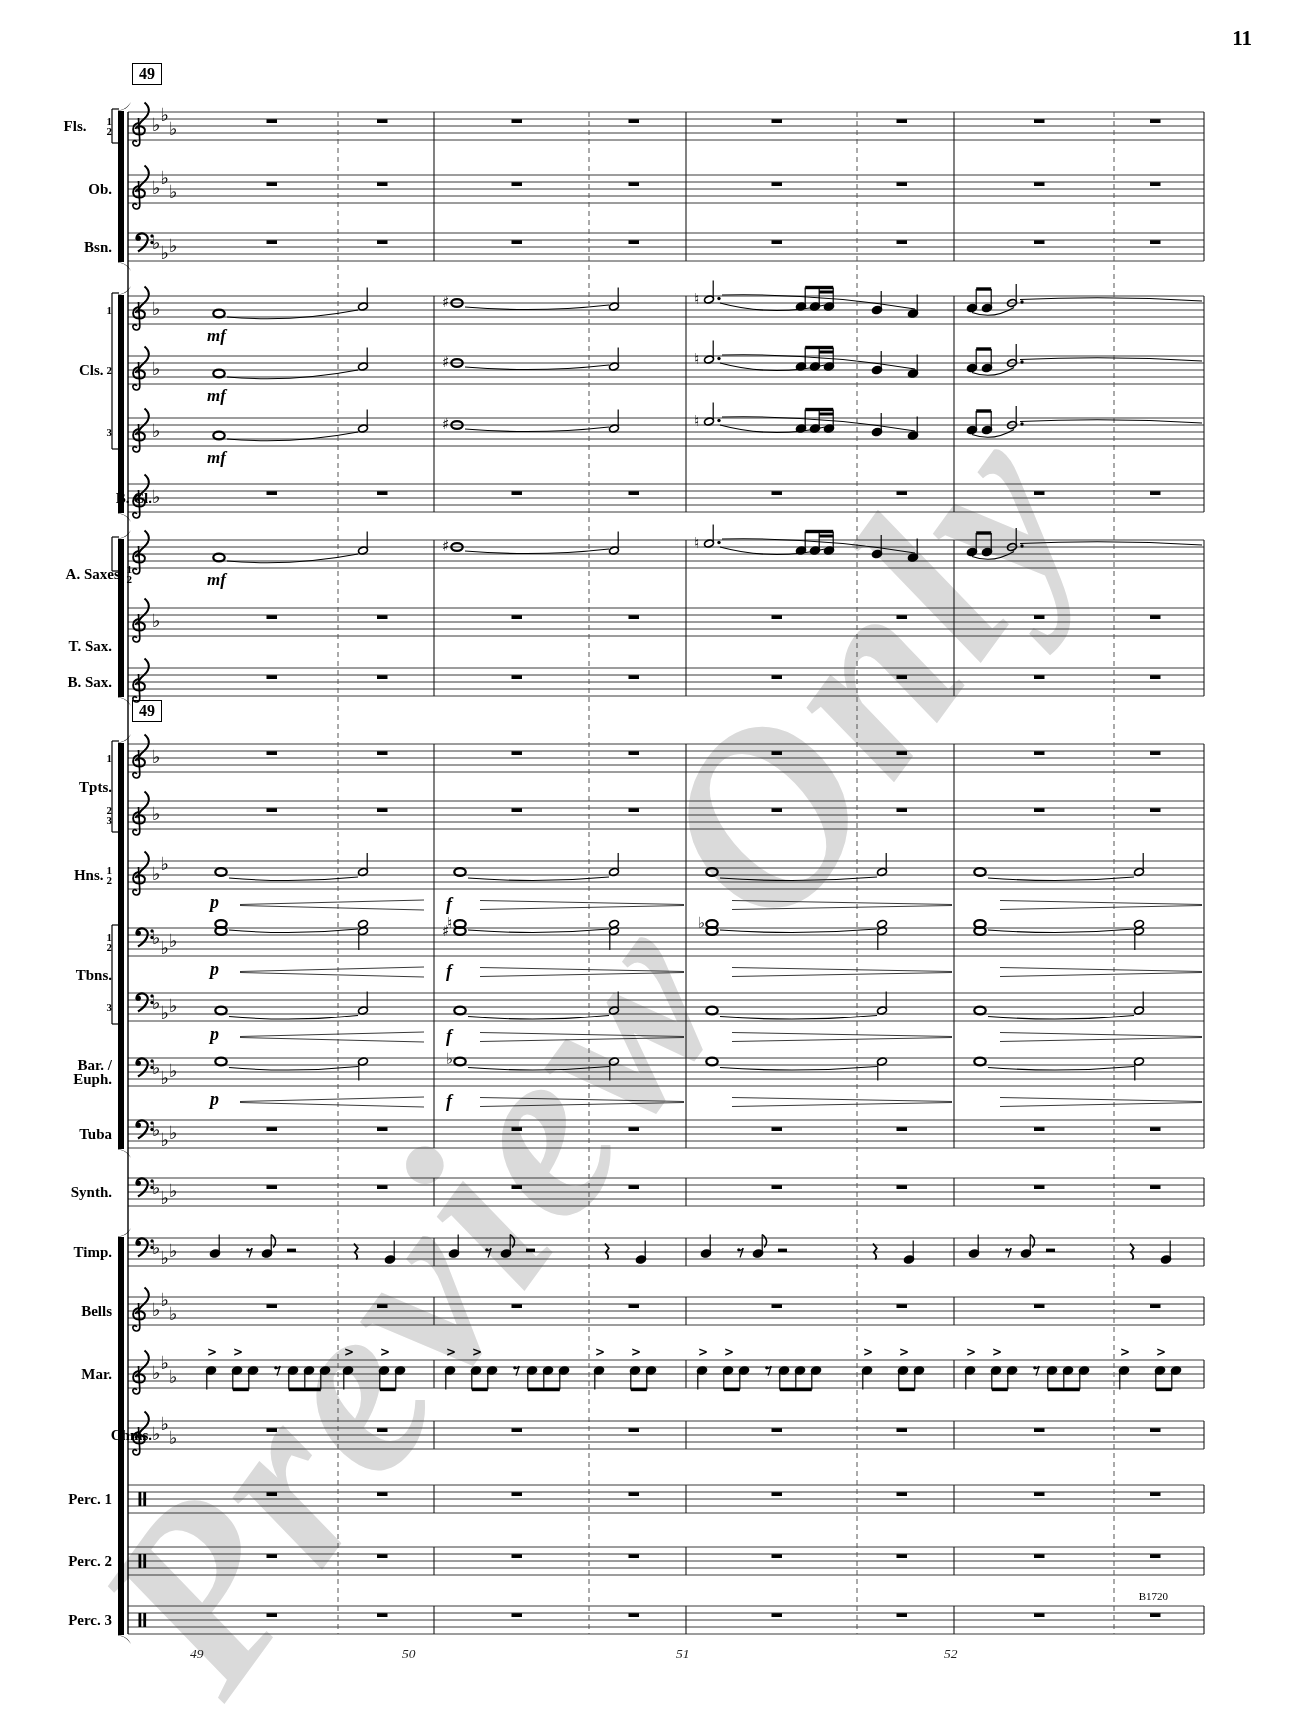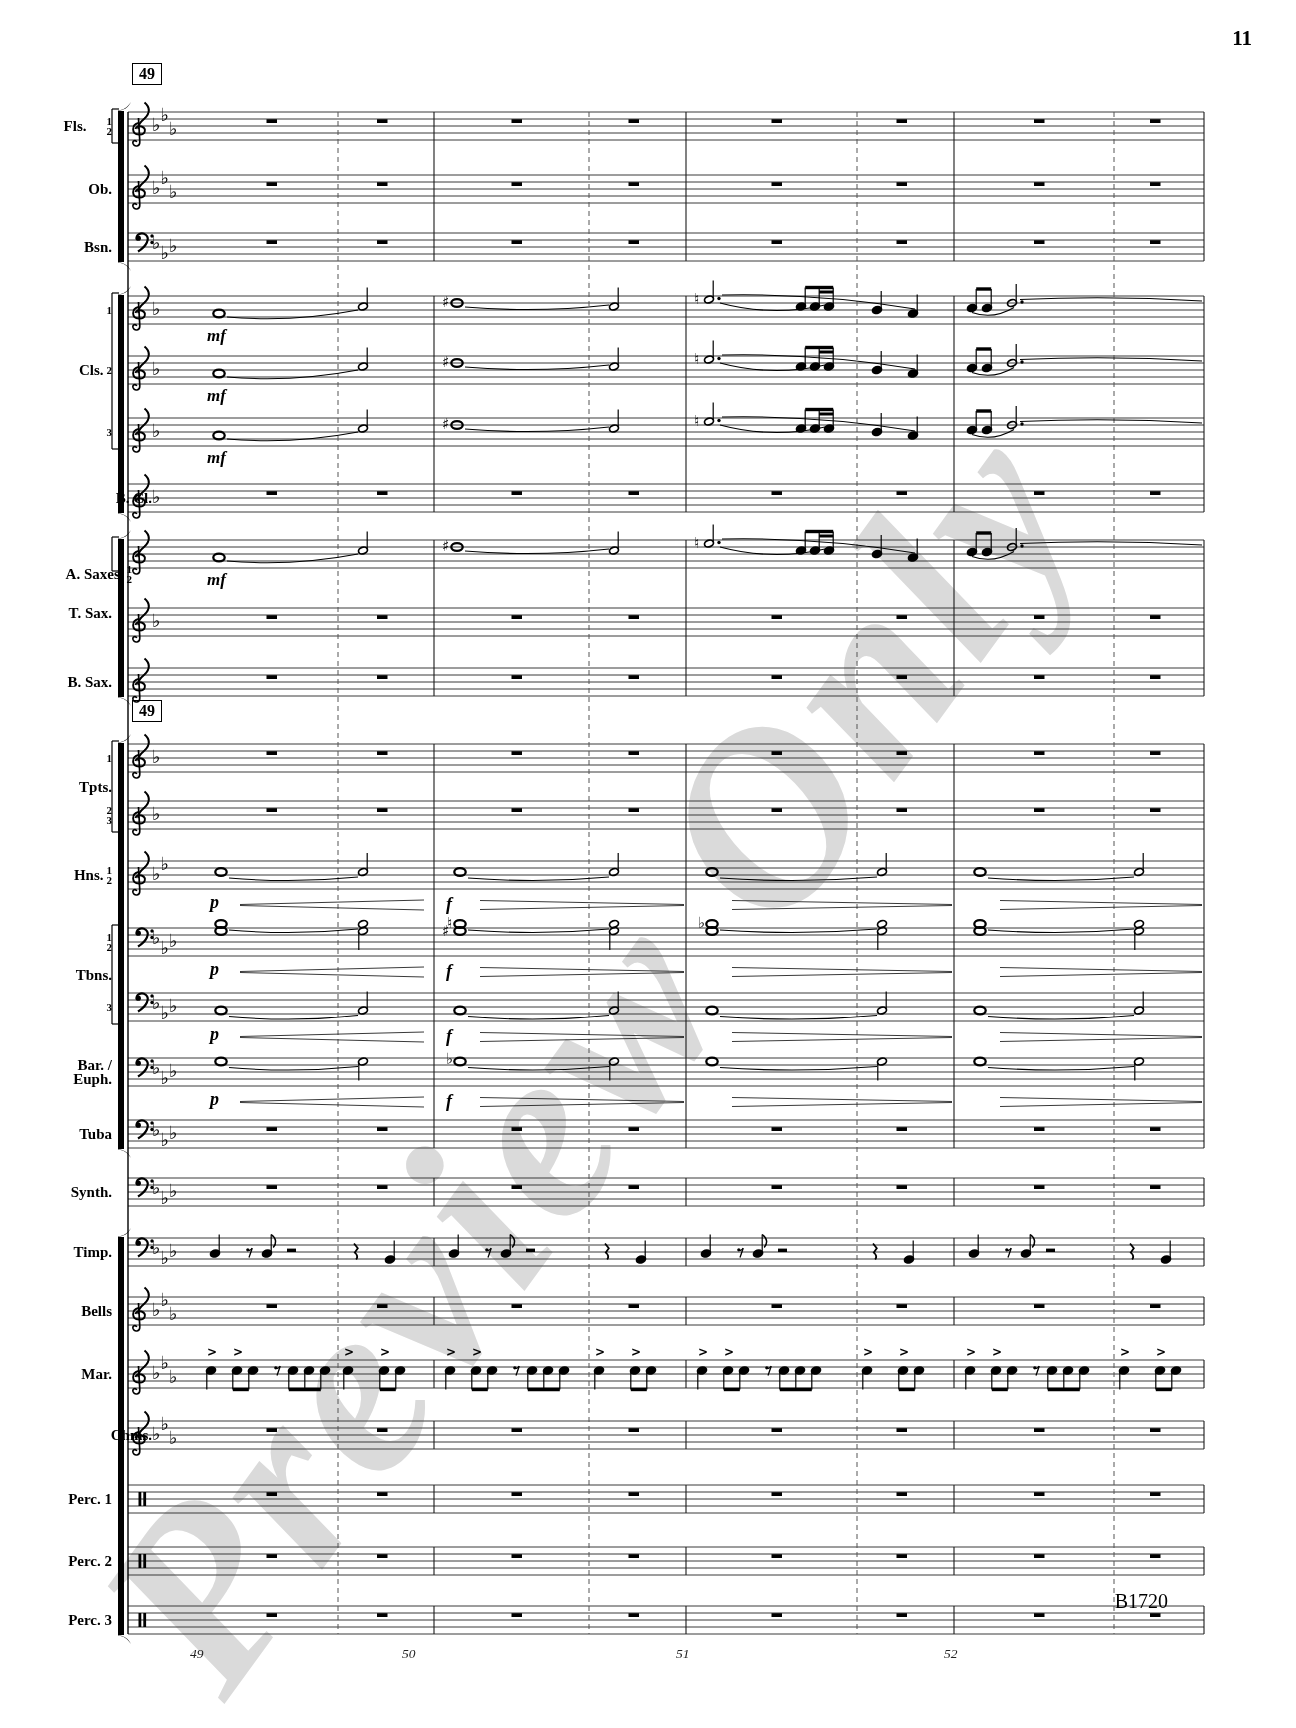--- a/index.html
+++ b/index.html
@@ -5,21 +5,21 @@
   html,body{margin:0;padding:0;background:#888;}
   .page{position:relative;width:1296px;height:1728px;background:#ffffff;overflow:hidden;
         font-family:"Liberation Serif",serif;}
   .watermark{position:absolute;left:40px;top:1570px;transform-origin:0 0;
         transform:rotate(-54deg);font-style:italic;font-weight:bold;font-size:250px;
         color:#dadada;white-space:nowrap;letter-spacing:8px;z-index:0;
         font-family:"Liberation Serif",serif;}
   #score{position:absolute;left:0;top:0;z-index:1;}
   .overlay{position:absolute;z-index:2;}
   .pageno{right:44px;top:26px;font-weight:bold;font-size:21px;}
-  .plate{right:128px;top:1590px;font-size:20px;}
+  .plate{right:128px;top:1590px;font-size:11px;}
   .rehearsal{border:1.6px solid #000;font-weight:bold;font-size:16px;line-height:18px;
         padding:1px 6px;background:transparent;}
   #labels,#mnums,#glabels{position:absolute;left:0;top:0;width:1296px;height:1728px;z-index:2;pointer-events:none;}
   .ilabel{position:absolute;left:0;width:112px;height:28px;display:flex;justify-content:flex-end;
         align-items:center;gap:3px;font-weight:bold;font-size:15px;text-align:right;
         font-family:"Liberation Serif",serif;}
   .lmain{white-space:pre-line;line-height:14px;}
   .lnums{display:flex;flex-direction:column;font-size:11px;line-height:10px;font-weight:bold;}
   #mnums span{position:absolute;top:1646px;font-style:italic;font-size:13.5px;color:#222;
         font-family:"Liberation Serif",serif;}
@@ -966,21 +966,21 @@
       <div class="ilabel" style="top: 484px; padding-left: 40px;">
         <span class="lmain">B. Cl.</span>
       </div>
       <div class="ilabel" style="top: 560px; padding-left: 20px;">
         <span class="lmain">A. Saxes.</span>
         <span class="lnums">
           <span>1</span>
           <span>2</span>
         </span>
       </div>
-      <div class="ilabel" style="top: 599px;">
+      <div class="ilabel" style="top: 632px;">
         <span class="lmain">T. Sax.</span>
       </div>
       <div class="ilabel" style="top: 668px;">
         <span class="lmain">B. Sax.</span>
       </div>
       <div class="ilabel" style="top: 744px;">
         <span class="lnums">
           <span>1</span>
         </span>
       </div>

